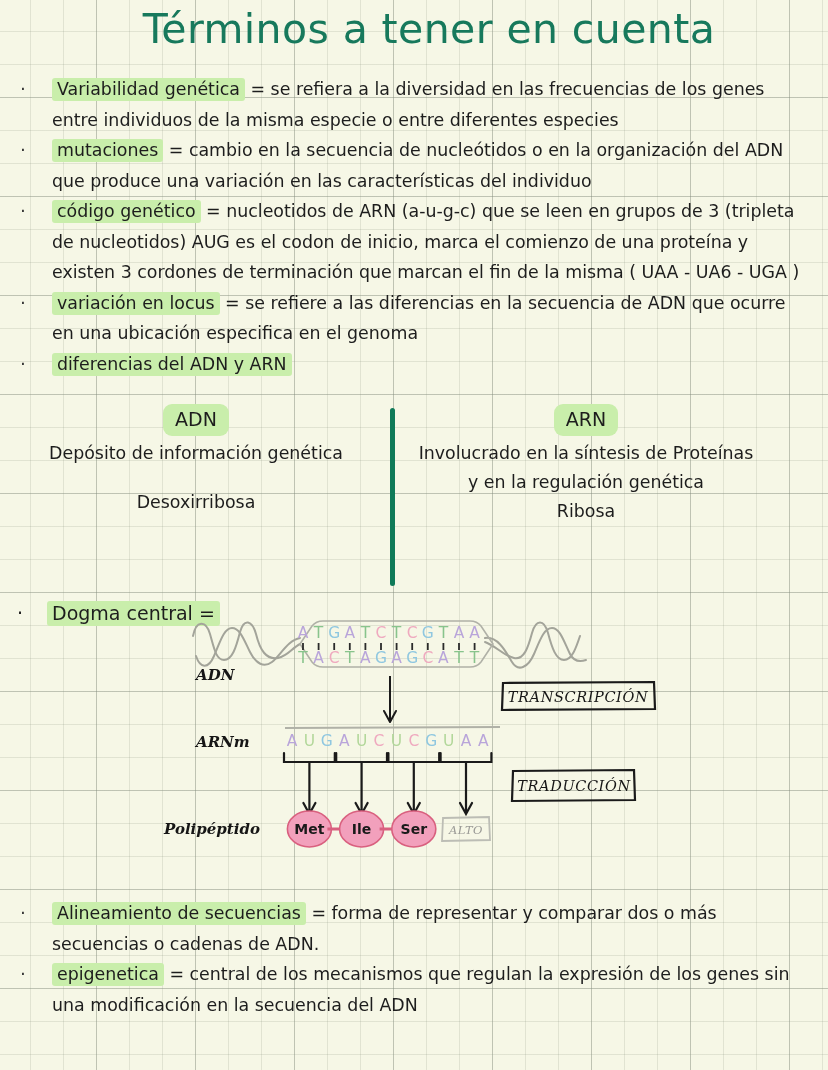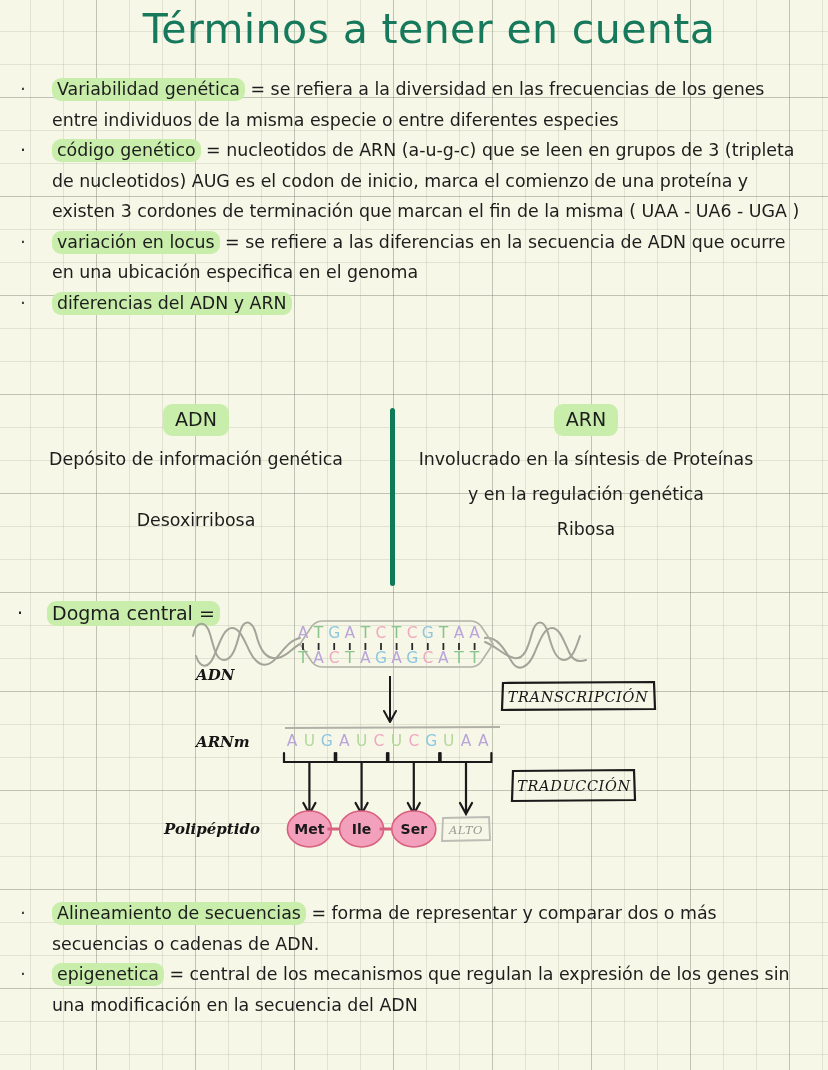--- a/index.html
+++ b/index.html
@@ -50,41 +50,41 @@
     line-height:30.5px;
   }
   .item{position:relative;padding-left:52px;padding-right:18px;}
   .bullet{
     position:absolute;left:17px;top:0;width:12px;
     color:#2b2b2b;font-size:17px;line-height:30.5px;text-align:center;
   }
   .line{white-space:normal;}
   .hl{
     background:#c9eeab;
-    border-radius:9px;
+    border-radius:3px;
     padding:1px 5px 2px 5px;
     box-decoration-break:clone;
     -webkit-box-decoration-break:clone;
   }
 
   
   .compare{position:absolute;left:0;top:404px;width:828px;height:190px;}
   .divider{
     position:absolute;left:390px;top:4px;width:5px;height:178px;
     background:#0f7a58;border-radius:3px;
   }
   .col{position:absolute;top:0;text-align:center;
        font-size:17.4px;line-height:29px;color:#1d1d1d;}
   .col.left{left:8px;width:376px;}
   .col.right{left:380px;width:412px;}
   .colhead{
     display:inline-block;background:#c9eeab;border-radius:9px;
     padding:1px 12px 2px 12px;font-size:19px;margin-bottom:3px;
   }
-  .col p{margin:6px;}
+  .col p{margin:0;}
   .gap{height:20px;}
 
   
   .dogma{position:absolute;left:0;top:598px;width:828px;height:280px;}
   .dogma-label{
     position:absolute;left:17px;top:0;font-size:19px;line-height:30px;color:#1d1d1d;
   }
   .dogma-label .bull{display:inline-block;width:30px;}
   svg.diagram{position:absolute;left:0;top:0;width:828px;height:280px;overflow:visible;}
 
@@ -120,20 +120,21 @@
 
   <div class="title">Términos a tener en cuenta</div>
 
   <div class="notes">
     <div class="item">
       <span class="bullet">·</span>
       <span class="line"><span class="hl">Variabilidad genética</span><span> = se refiera a la diversidad en las frecuencias de los genes entre individuos de la misma especie o entre diferentes especies</span></span>
     </div>
     <div class="item">
       <span class="bullet">·</span>
+      <span class="line"><span class="hl">mutaciones</span><span> = cambio en la secuencia de nucleótidos o en la organización del ADN que produce una variación en las características del individuo</span></span>
     </div>
     <div class="item">
       <span class="bullet">·</span>
       <span class="line"><span class="hl">código genético</span><span> = nucleotidos de ARN (a-u-g-c) que se leen en grupos de 3 (tripleta de nucleotidos) AUG es el codon de inicio, marca el comienzo de una proteína y existen 3 cordones de terminación que marcan el fin de la misma ( UAA - UA6 - UGA )</span></span>
     </div>
     <div class="item">
       <span class="bullet">·</span>
       <span class="line"><span class="hl">variación en locus</span><span> = se refiere a las diferencias en la secuencia de ADN que ocurre en una ubicación especifica en el genoma</span></span>
     </div>
     <div class="item">

